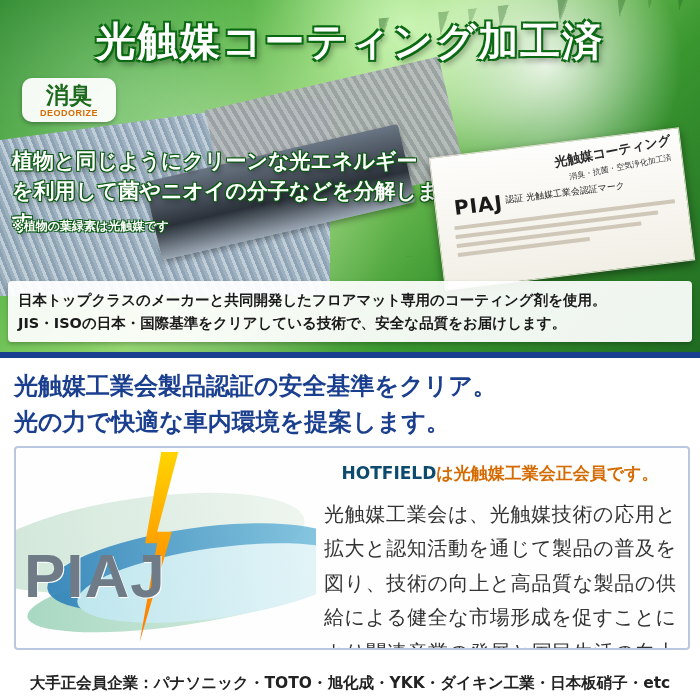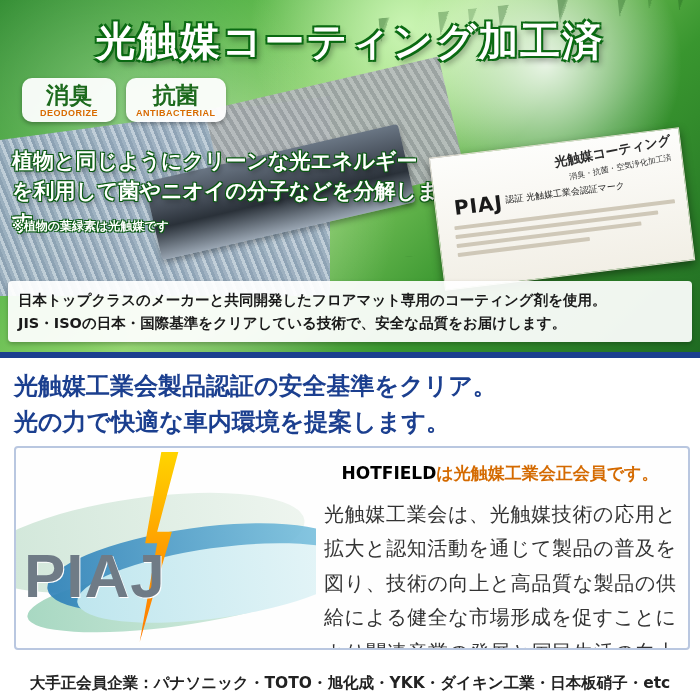--- a/index.html
+++ b/index.html
@@ -165,21 +165,21 @@
     position:absolute;left:8px;top:92px;font-size:62px;font-weight:bold;color:#6f7b86;
     font-family:"Liberation Sans",sans-serif;letter-spacing:1px;
     text-shadow:1px 1px 0 #ffffff;
   }
   .panel-right{position:absolute;left:300px;top:0;width:372px;height:196px;padding:8px 12px 0 8px;box-sizing:border-box;}
   .panel-title{
     font-size:17px;font-weight:bold;color:#333;text-align:center;margin-top:6px;
     font-family:"DejaVu Sans","Liberation Sans",sans-serif;
   }
   .panel-title em{font-style:normal;color:#d46a00;}
-  .panel-title .brand{color:#000000;}
+  .panel-title .brand{color:#0c4a6e;}
   .panel-body{
     margin-top:12px;font-size:20px;line-height:1.72;color:#333;text-align:justify;
     font-family:"DejaVu Sans","Liberation Sans",sans-serif;
   }
 
   .footer{
     position:absolute;left:0;bottom:6px;width:700px;text-align:center;
     font-size:15.5px;font-weight:bold;color:#222;
     font-family:"DejaVu Sans","Liberation Sans",sans-serif;
   }
@@ -194,24 +194,20 @@
     <div class="carpet"></div>
     <div class="carpet-grey"></div>
     <div class="carpet-edge"></div>
 
     <div class="headline">光触媒コーティング加工済</div>
 
     <div class="badges">
       <div class="badge">
         <div class="jp">消臭</div>
         <div class="en">DEODORIZE</div>
-      </div>
-      <div class="badge">
-        <div class="jp">抗菌</div>
-        <div class="en">ANTIBACTERIAL</div>
       </div>
     </div>
 
     <div class="subcopy">
       <div>植物と同じようにクリーンな光エネルギー</div>
       <div>を利用して菌やニオイの分子などを分解します。</div>
     </div>
 
     <div class="note">※植物の葉緑素は光触媒です</div>
 

